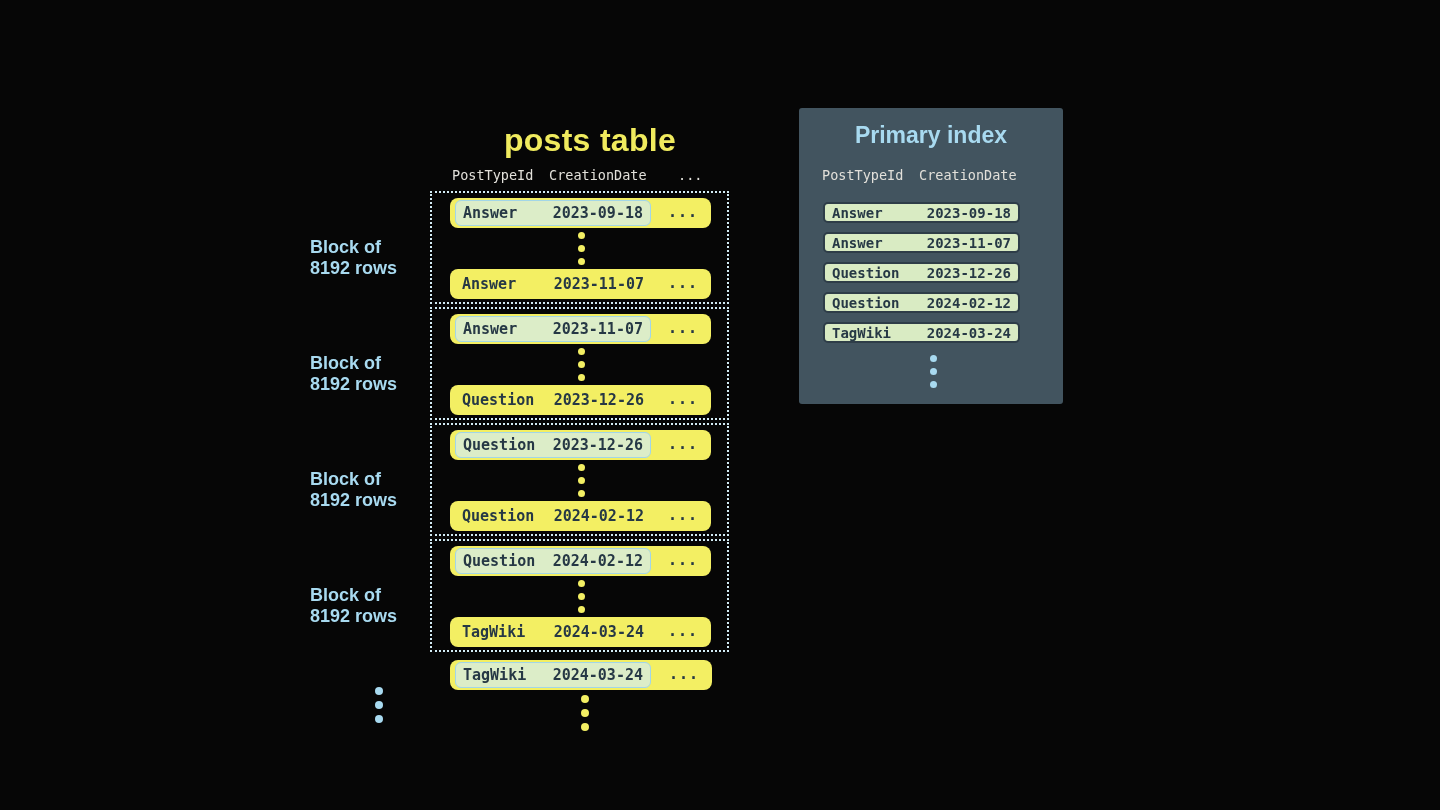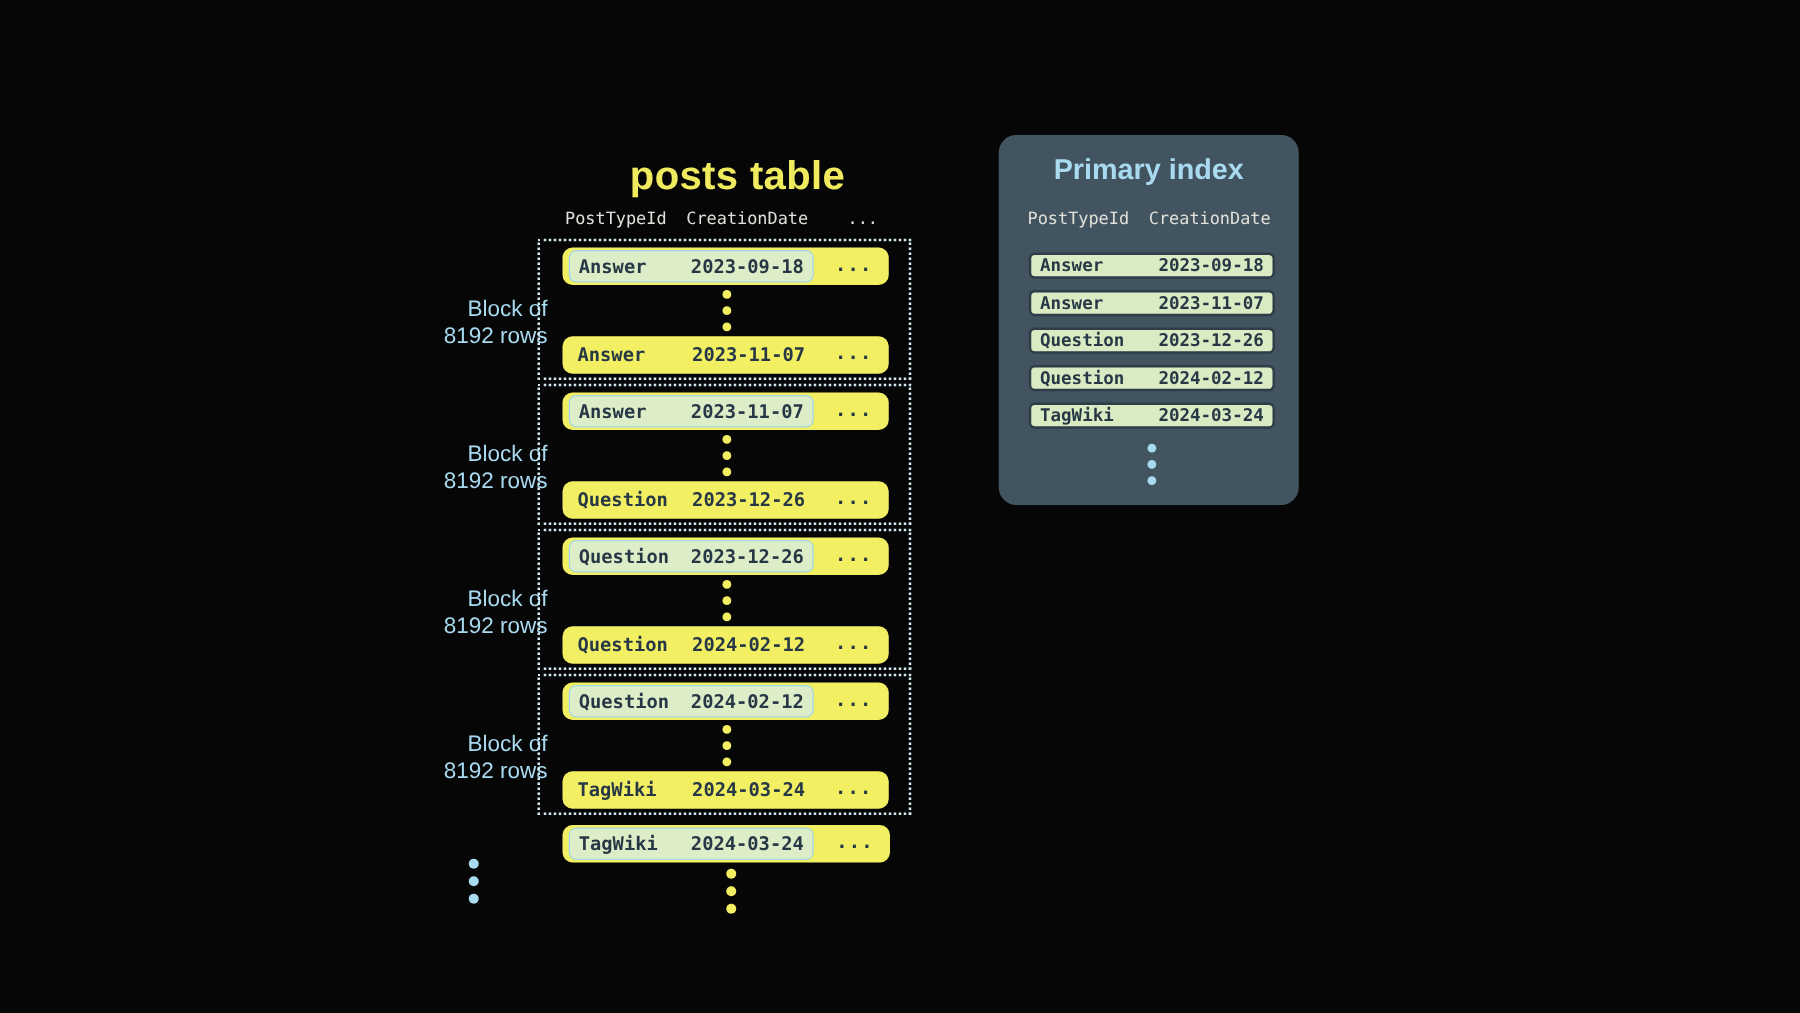--- a/index.html
+++ b/index.html
@@ -31,30 +31,30 @@
   .hl{background:var(--highlight-green);border:1.5px solid var(--highlight-border-blue)}
   .more{position:absolute;right:13px;top:50%;transform:translateY(-58%);
     font-family:var(--mono);font-weight:bold;font-size:15px;color:var(--row-text-dark);letter-spacing:1px}
 
   .vdots{display:flex;flex-direction:column;align-items:center;gap:6px;align-self:center;margin-left:4px}
   .vdots i{width:7px;height:7px;border-radius:50%;display:block}
   .ydots i{background:var(--row-yellow)}
   .bdots i{background:var(--accent-blue)}
   .big i{width:8px;height:8px}
 
-  .blabel{position:absolute;left:322px;width:116px;text-align:right;
-    font-size:18px;line-height:21px;font-weight:400;color:var(--accent-blue)}
+  .blabel{position:absolute;left:310px;width:116px;text-align:left;
+    font-size:18px;line-height:21px;font-weight:700;color:var(--accent-blue)}
 
   .ovrow{position:absolute;left:450px;top:660px;width:262px;height:30px;
     border-radius:8px;background:var(--row-yellow);margin:0}
   .stage>.vdots{position:absolute}
 
   
-  .panel{position:absolute;left:799px;top:108px;width:240px;height:296px;
-    background:var(--panel-bg);border-radius:14px}
+  .panel{position:absolute;left:799px;top:108px;width:264px;height:296px;
+    background:var(--panel-bg);border-radius:3px}
   .panel-title{position:absolute;top:14px;left:0;width:100%;text-align:center;
     font-size:23px;font-weight:600;color:var(--accent-blue)}
   .phdr{position:absolute;top:59px;font-family:var(--mono);font-size:13.5px;color:var(--header-text)}
   .irows{position:absolute;left:24px;top:94px;display:flex;flex-direction:column;gap:9px}
   .irow{width:197px;height:21px;border:2px solid var(--index-row-border);border-radius:5px;
     background:var(--index-row-green);display:flex;align-items:center;justify-content:space-between;
     padding:0 7px;font-family:var(--mono);font-weight:bold;font-size:14px;color:var(--row-text-dark)}
   .panel .vdots{position:absolute;left:0;width:100%;top:247px;margin-left:2px}
 </style>
 </head>

